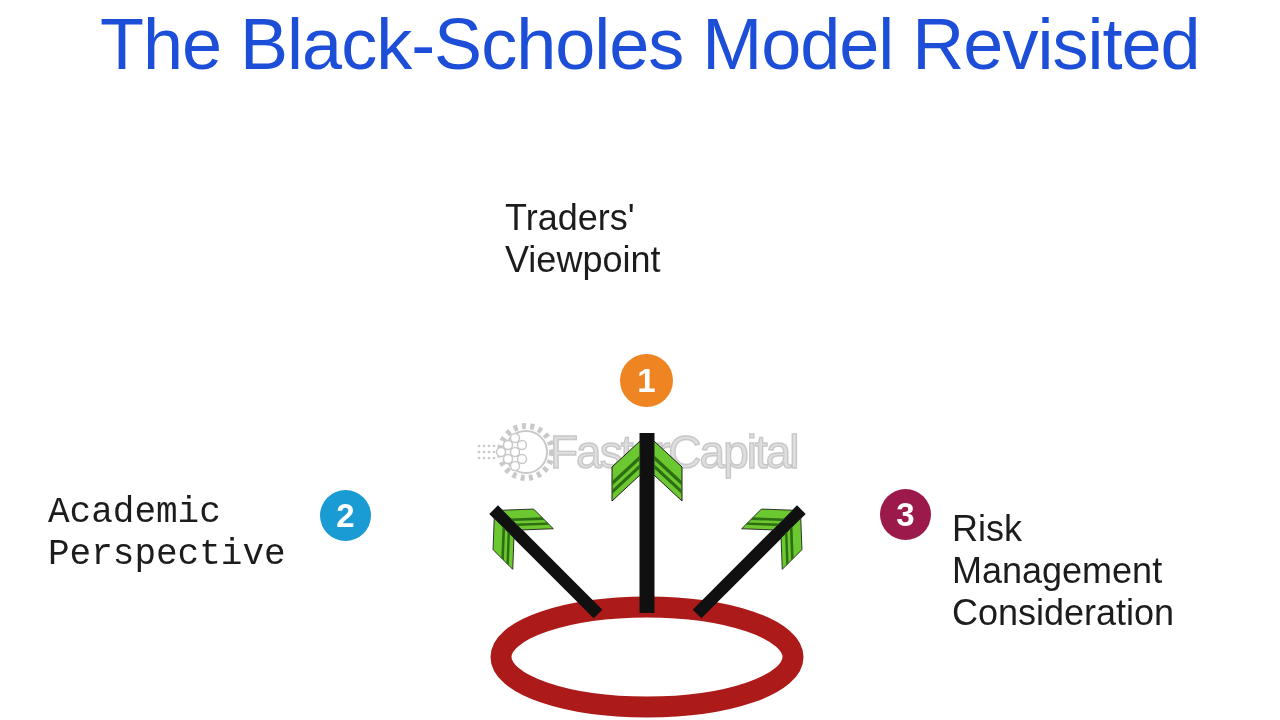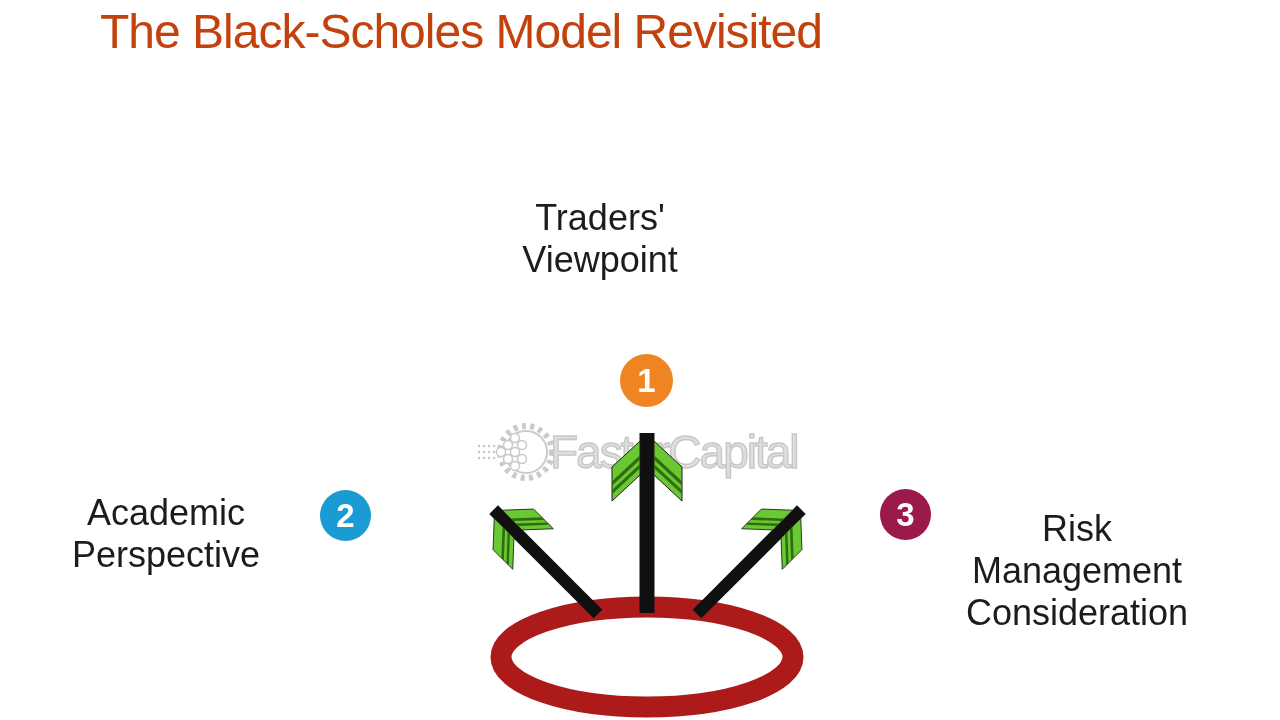--- a/index.html
+++ b/index.html
@@ -6,30 +6,30 @@
   body {
     width: 1280px; height: 720px; overflow: hidden;
     background: #ffffff;
     font-family: "Liberation Sans", sans-serif;
     color: #161616;
   }
   .slide { position: relative; width: 1280px; height: 720px; background: #ffffff; }
 
   .page-title {
     position: absolute; left: 100px; top: 8px;
-    font-size: 48px; line-height: 1; font-weight: 400;
-    letter-spacing: -1px; color: #c2410c; white-space: nowrap; margin: 0;
+    font-size: 72px; line-height: 1; font-weight: 400;
+    letter-spacing: -1px; color: #1d4ed8; white-space: nowrap; margin: 0;
   }
 
   .item-label {
     position: absolute;
-    font-size: 36px; line-height: 42px; font-weight: 400; color: #1c1c1c; text-align: center;
+    font-size: 36px; line-height: 42px; font-weight: 400; color: #1c1c1c;
   }
   .label-traders  { left: 505px; top: 197px; width: 190px; }
-  .label-academic { left: 56px;  top: 492px; width: 220px; }
+  .label-academic { left: 48px;  top: 492px; width: 220px; font-family: Liberation Mono, monospace; }
   .label-risk     { left: 952px; top: 508px; width: 250px; }
 
   .badge {
     position: absolute; border-radius: 50%;
     display: flex; align-items: center; justify-content: center;
     color: #ffffff; font-weight: 700; font-size: 33px;
   }
   .badge-1 { left: 620px; top: 354px; width: 53px; height: 53px; }
   .badge-2 { left: 320px; top: 490px; width: 51px; height: 51px; }
   .badge-3 { left: 880px; top: 489px; width: 51px; height: 51px; }

